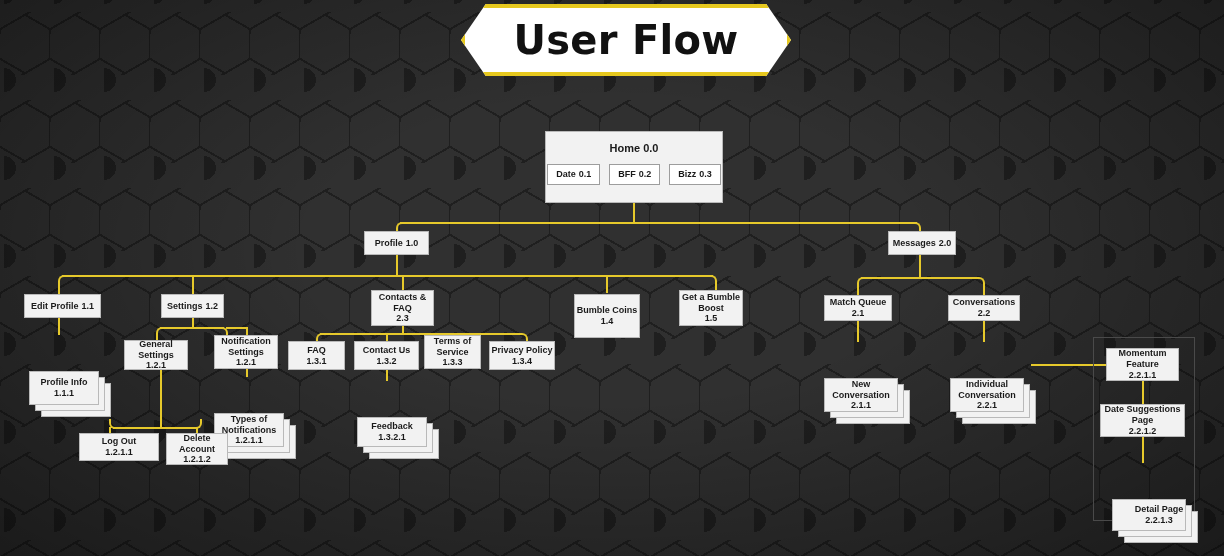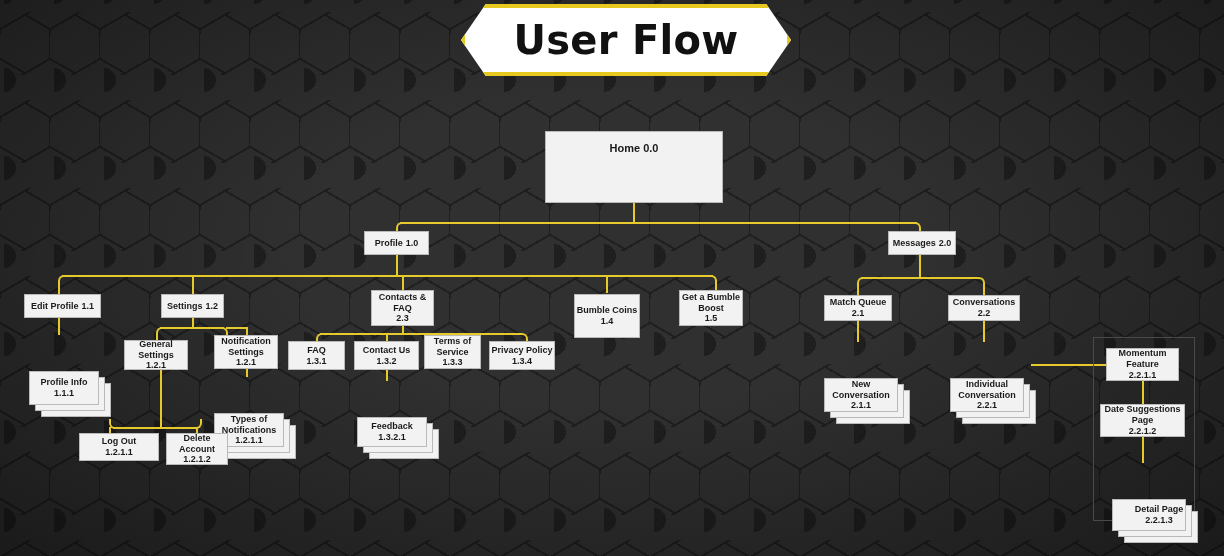--- a/index.html
+++ b/index.html
@@ -166,20 +166,34 @@
 <div class="ln lnv" style="left:1142px;top:381px;height:24px;"></div>
 <div class="ln lnv" style="left:1142px;top:437px;height:26px;"></div>
 
 <div id="group-momentum"></div>
 
 <div class="node" id="node-home">
   <div class="home-title">
     <span class="lbl">Home</span>
     <span class="num">0.0</span>
   </div>
+  <div id="home-chips">
+    <div class="chip">
+      <span class="lbl">Date</span>
+      <span class="num">0.1</span>
+    </div>
+    <div class="chip">
+      <span class="lbl">BFF</span>
+      <span class="num">0.2</span>
+    </div>
+    <div class="chip">
+      <span class="lbl">Bizz</span>
+      <span class="num">0.3</span>
+    </div>
+  </div>
 </div>
 
 <div class="node inline" style="left:364px;top:231px;width:65px;height:24px;">
   <span class="lbl">Profile</span>
   <span class="num">1.0</span>
 </div>
 <div class="node inline" style="left:888px;top:231px;width:68px;height:24px;text-align:right;">
   <span class="lbl">Messages</span>
   <span class="num">2.0</span>
 </div>

